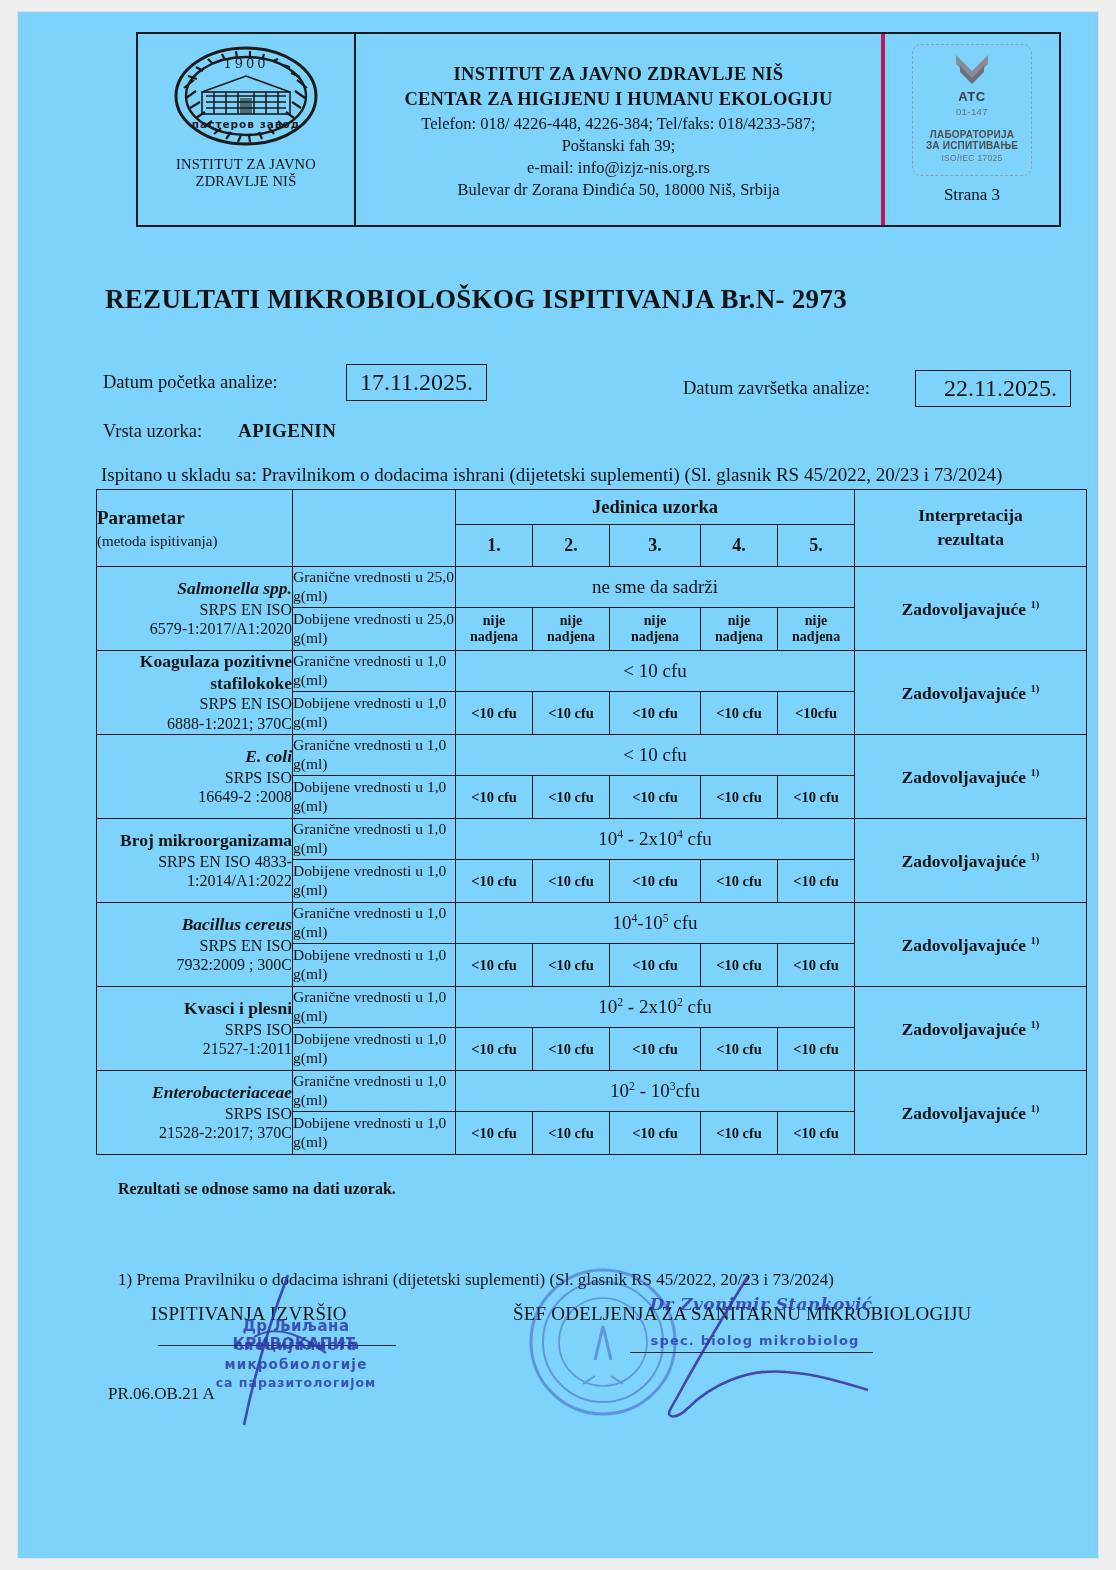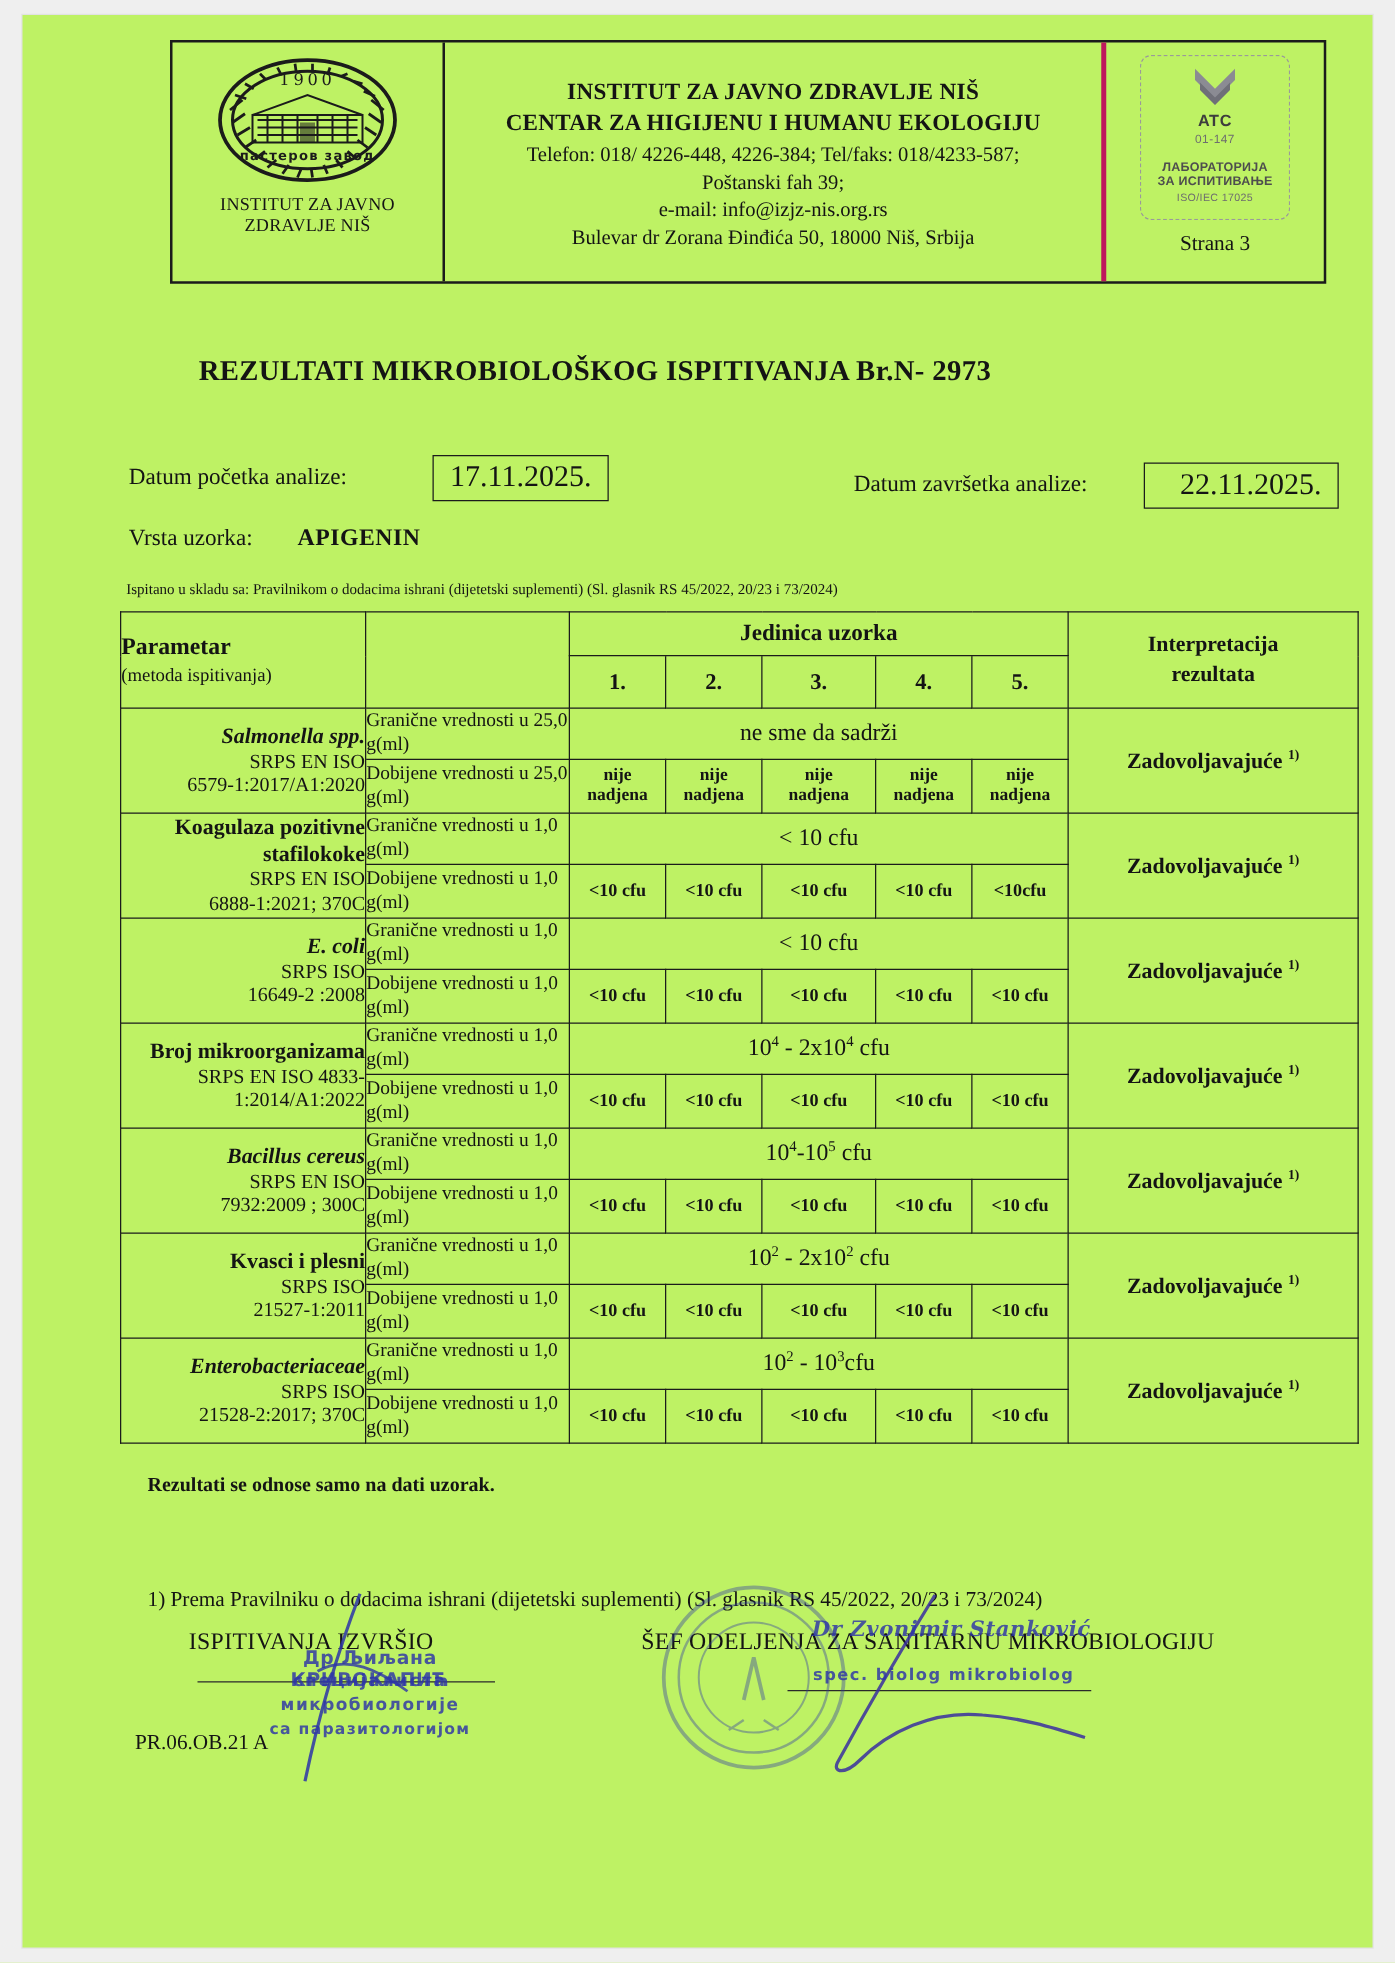--- a/index.html
+++ b/index.html
@@ -14,21 +14,21 @@
     color: #141414;
     position: relative;
     overflow: hidden;
   }
   .page {
     position: absolute;
     left: 18px;
     top: 12px;
     width: 1080px;
     height: 1546px;
-    background: #bef264;
+    background: #7dd3fc;
     box-shadow: 0 0 0 1px #e2e2e2;
   }
 
   
   .header {
     position: absolute;
     left: 118px;
     top: 20px;
     width: 925px;
     height: 195px;
@@ -141,21 +141,21 @@
     margin-top: 9px;
   }
 
   
   .doc-title {
     position: absolute;
     left: 0;
     top: 272px;
     width: 916px;
     text-align: center;
-    font-size: 23px;
+    font-size: 27px;
     font-weight: bold;
     letter-spacing: .3px;
   }
   .meta-row {
     position: absolute;
     left: 85px;
     top: 352px;
     width: 960px;
     height: 40px;
   }
@@ -178,21 +178,21 @@
     left: 85px;
     top: 408px;
     font-size: 18.5px;
   }
   .vrsta b { margin-left: 36px; font-size: 19px; letter-spacing: .4px; }
 
   .ispitano {
     position: absolute;
     left: 83px;
     top: 452px;
-    font-size: 12px;
+    font-size: 19px;
   }
 
   
   table.results {
     position: absolute;
     left: 78px;
     top: 477px;
     width: 975px;
     border-collapse: collapse;
     table-layout: fixed;

